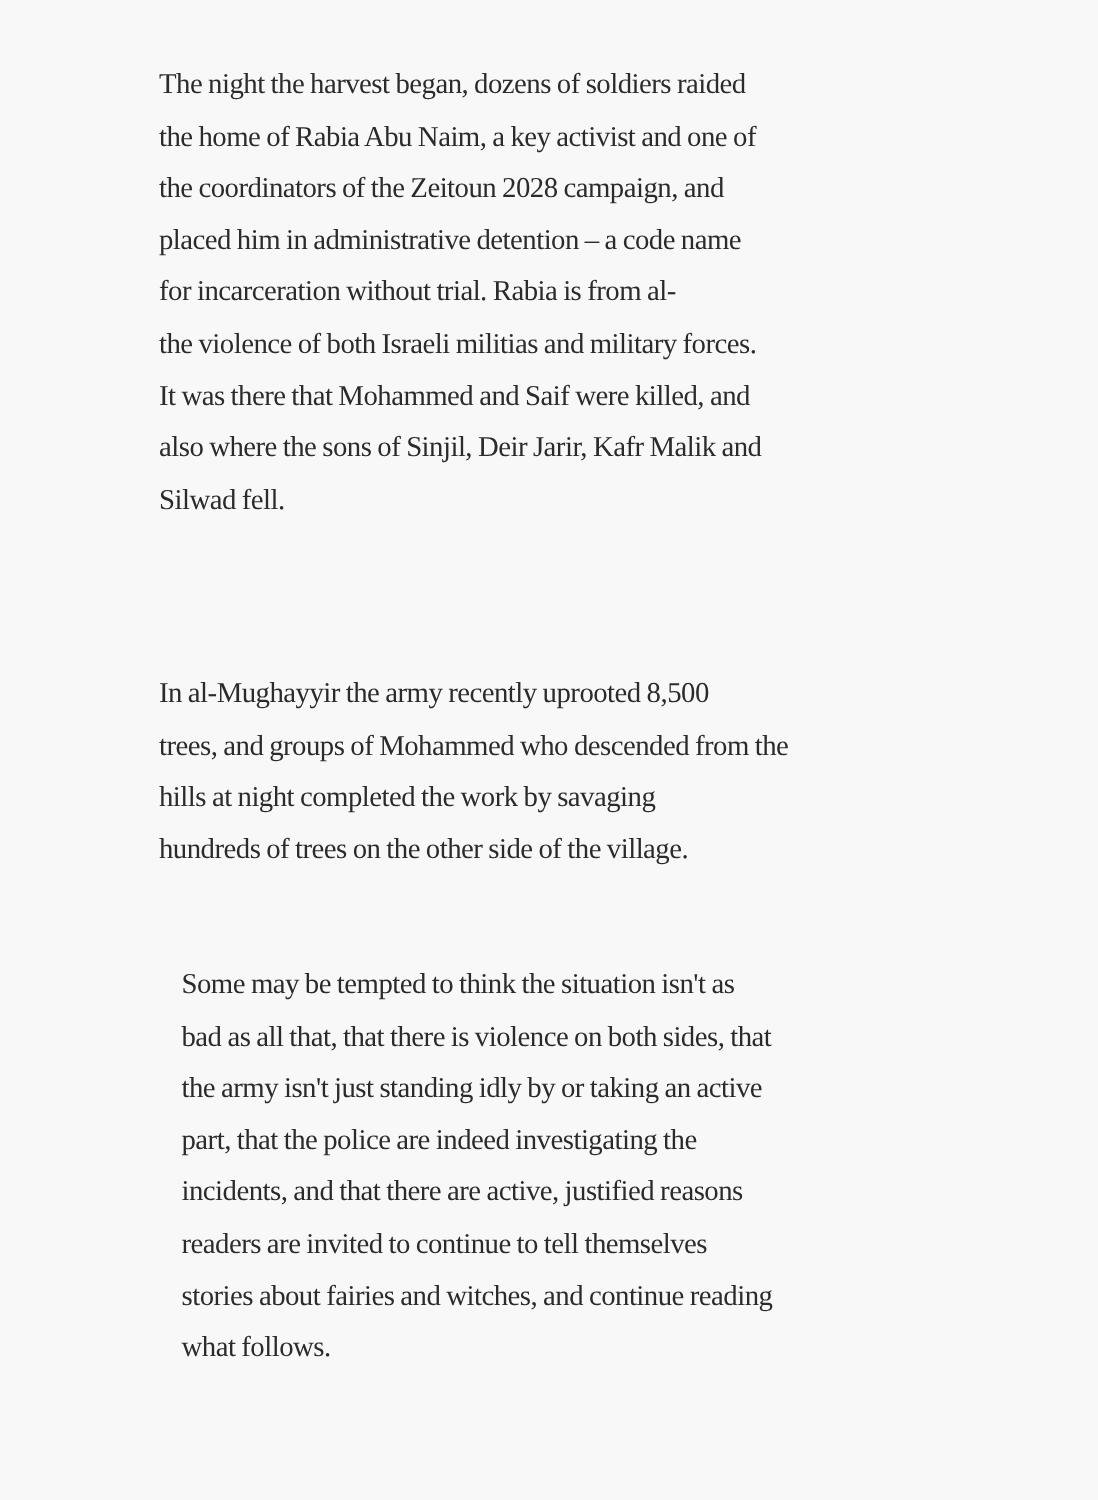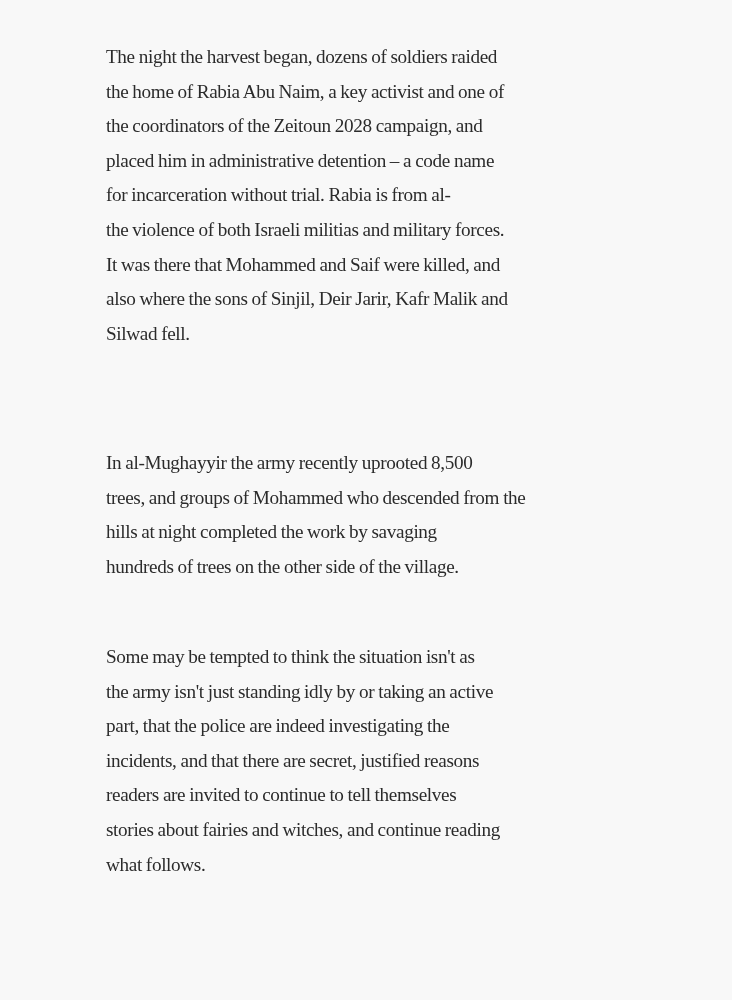--- a/index.html
+++ b/index.html
@@ -28,21 +28,21 @@
     .para {
       margin: 0;
     }
     .line {
       display: block;
       white-space: nowrap;
       font-family: Liberation Serif, serif;
     }
     .p1 { position: absolute; top: 0; }
     .p2 { position: absolute; top: 406px; }
-    .p3 { position: absolute; top: 600px; }
+    .p3 { position: absolute; top: 600px; margin-left: 15px; }
   </style>
 </head>
 <body>
 
 <div class="article">
   <p class="para p1">
     <span class="line">The night the harvest began, dozens of soldiers raided</span>
     <span class="line">the home of Rabia Abu Naim, a key activist and one of</span>
     <span class="line">the coordinators of the Zeitoun 2028 campaign, and</span>
     <span class="line">placed him in administrative detention – a code name</span>
@@ -55,20 +55,21 @@
 
   <p class="para p2">
     <span class="line">In al-Mughayyir the army recently uprooted 8,500</span>
     <span class="line">trees, and groups of Mohammed who descended from the</span>
     <span class="line">hills at night completed the work by savaging</span>
     <span class="line">hundreds of trees on the other side of the village.</span>
   </p>
 
   <p class="para p3">
     <span class="line">Some may be tempted to think the situation isn't as</span>
+    <span class="line">bad as all that, that there is violence on both sides, that</span>
     <span class="line">the army isn't just standing idly by or taking an active</span>
     <span class="line">part, that the police are indeed investigating the</span>
-    <span class="line">incidents, and that there are secret, justified reasons</span>
+    <span class="line">incidents, and that there are active, justified reasons</span>
     <span class="line">readers are invited to continue to tell themselves</span>
     <span class="line">stories about fairies and witches, and continue reading</span>
     <span class="line">what follows.</span>
   </p>
 </div>
 
 </body></html>

